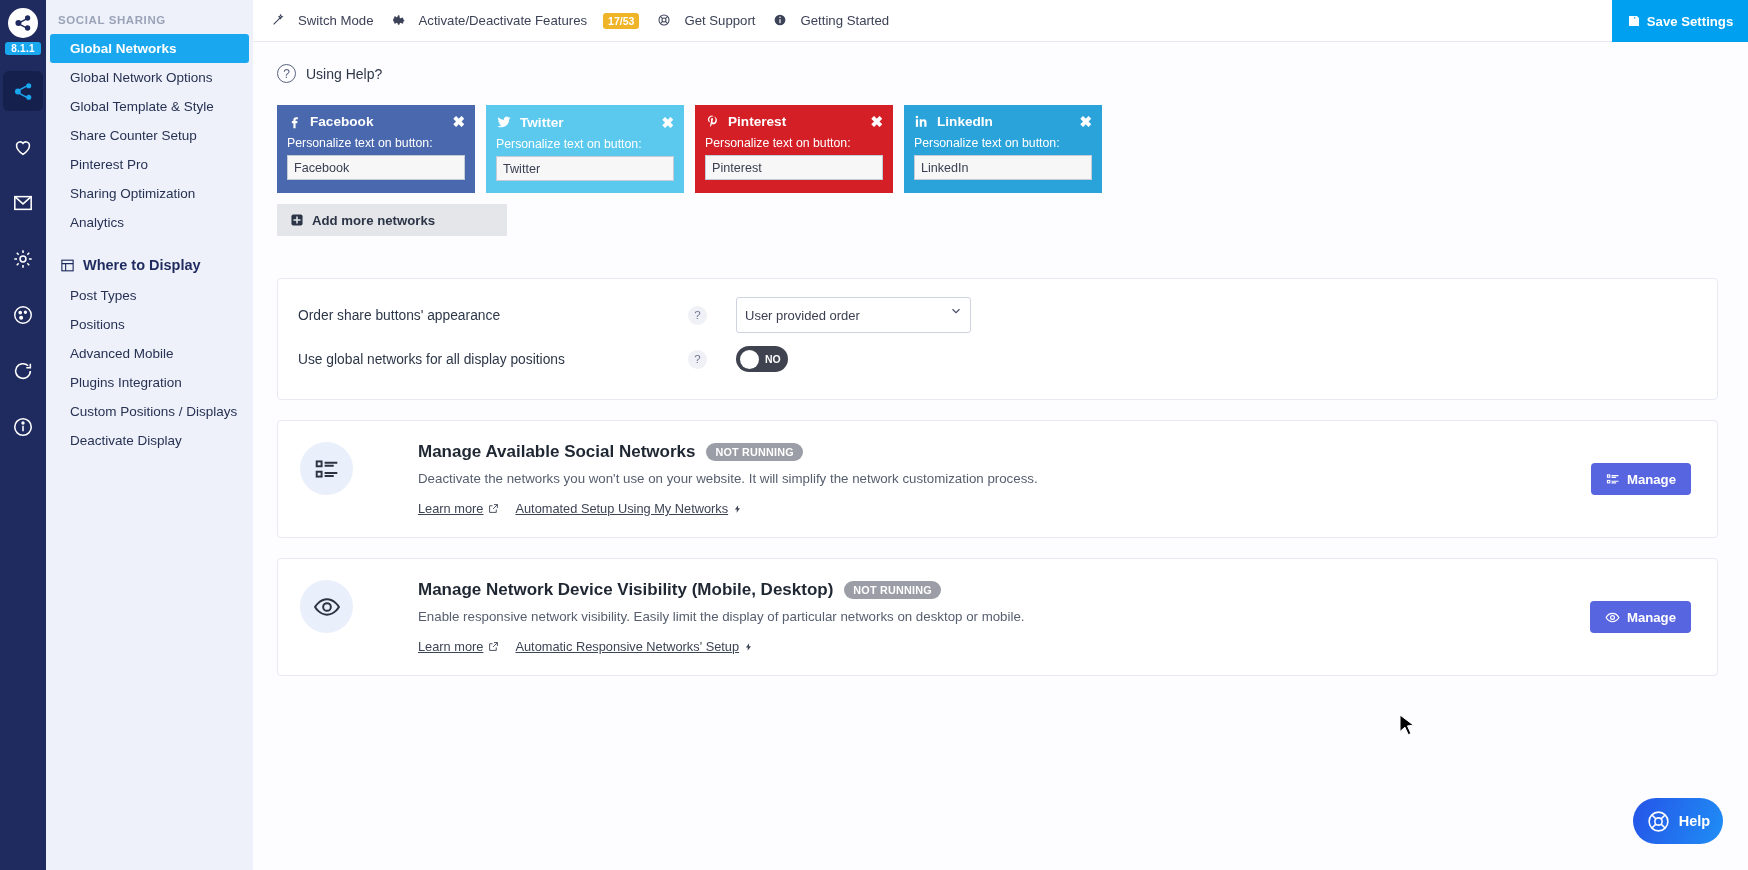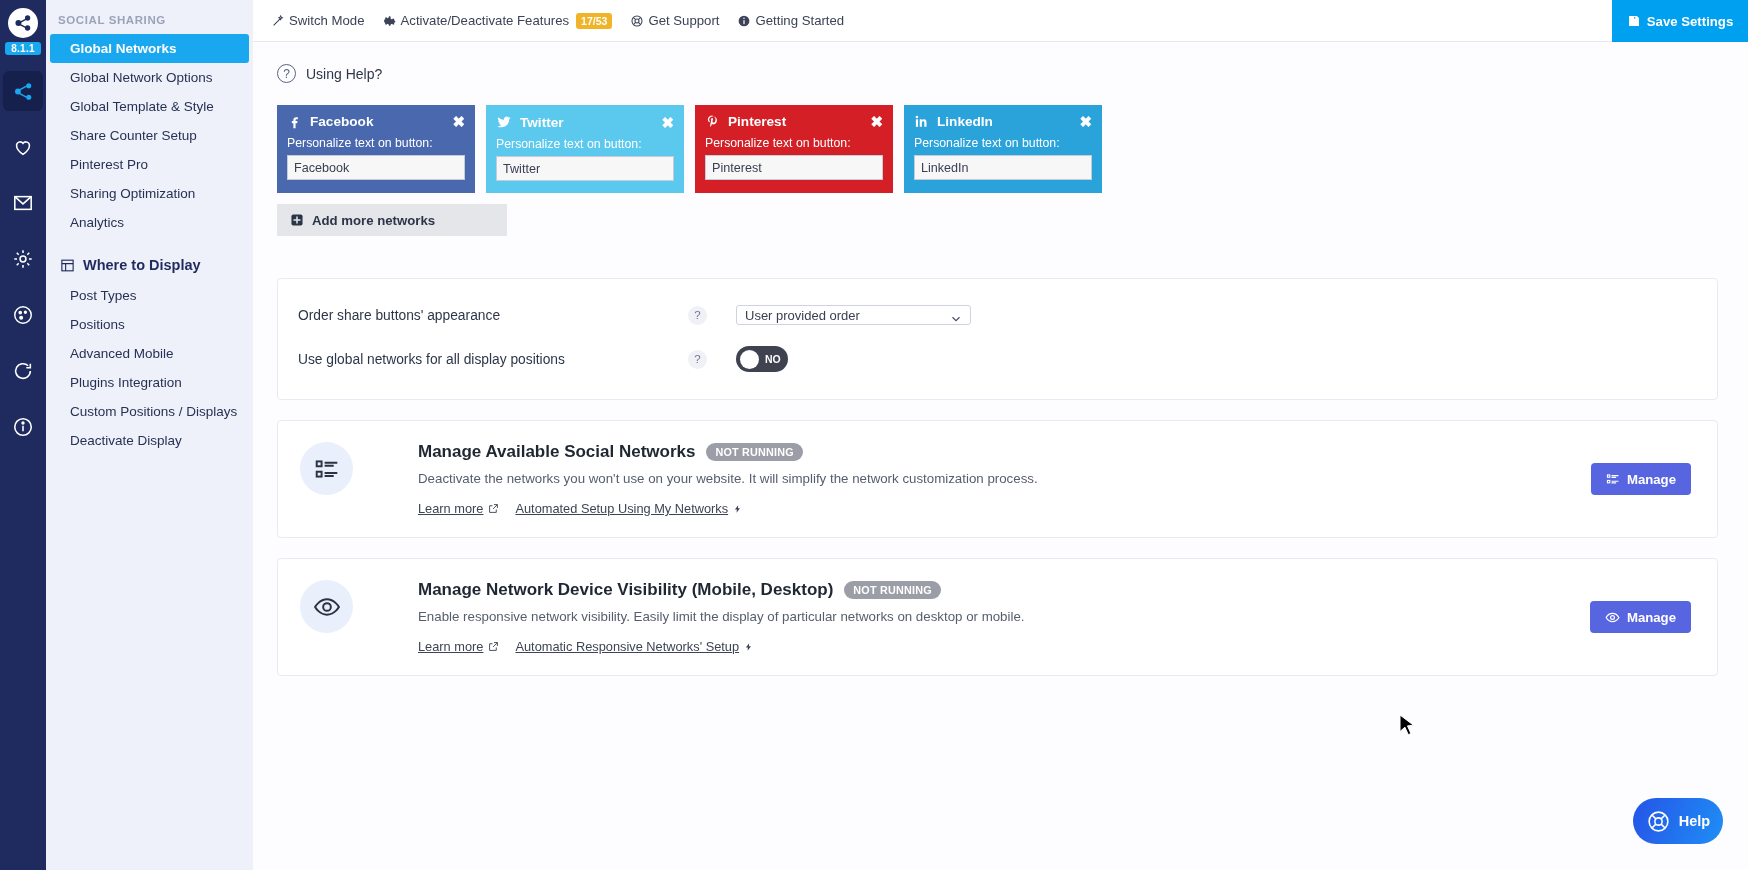--- a/index.html
+++ b/index.html
@@ -50,21 +50,21 @@
   .nav-item.sel { background:#19a8f0; color:#ffffff; font-weight:bold; }
   .nav-group { display:flex; align-items:center; gap:8px; padding:20px 0 8px 14px; }
   .nav-group span { font-size:14.5px; font-weight:bold; color:#1f2a5e; }
 
   
   #topbar {
     position:absolute; left:253px; top:0; width:1495px; height:42px;
     background:#ffffff; border-bottom:1px solid #e7e9f2;
     display:flex; align-items:center;
   }
-  .tb-item { display:flex; align-items:center; gap:4px; margin-left:18px;
+  .tb-item { display:flex; align-items:flex-start; gap:13px; margin-left:18px;
     font-size:13.2px; color:#3c4257; cursor:pointer; }
   .tb-badge { background:#f0b429; color:#fff; font-size:10.5px; font-weight:bold;
     border-radius:3px; padding:2px 5px; margin-left:3px; }
   #save-btn {
     position:absolute; right:0; top:0; width:136px; height:42px; background:#00a0f0;
     color:#fff; font-weight:bold; font-size:13.2px; display:flex; align-items:center;
     justify-content:center; gap:6px; cursor:pointer;
   }
 
   
@@ -98,21 +98,21 @@
   
   .panel { margin:0 30px 0 24px; background:#fff; border:1px solid #e8eaf3;
     border-radius:4px; }
   #order-panel { margin-top:42px; padding:14px 0 18px 0; }
   .opt-row { display:flex; align-items:center; height:44px; padding-left:20px; }
   .opt-label { font-size:13.8px; color:#2d3748; width:390px; }
   .opt-q { width:19px; height:19px; border-radius:50%; background:#f0f1f6;
     color:#6d7590; font-size:11.5px; display:flex; align-items:center;
     justify-content:center; margin-right:29px; cursor:pointer; }
   select.opt-select {
-    width:235px; height:20px; border:1px solid #cfd3e0; border-radius:3px;
+    width:235px; height:36px; border:1px solid #cfd3e0; border-radius:3px;
     background:#fff; font-size:13px; color:#3a4052; padding:0 8px;
     font-family:"Liberation Sans", sans-serif; -webkit-appearance:none; appearance:none;
   }
   .sel-wrap { position:relative; width:235px; }
   .sel-caret { position:absolute; right:9px; top:8px; pointer-events:none; }
   .toggle { width:52px; height:26px; border-radius:13px; background:#3f4350;
     display:flex; align-items:center; cursor:pointer; }
   .toggle .knob { width:19px; height:19px; border-radius:50%; background:#fff; margin-left:4px; }
   .toggle .lbl { color:#fff; font-size:10.5px; font-weight:bold; margin-left:6px; }
 

